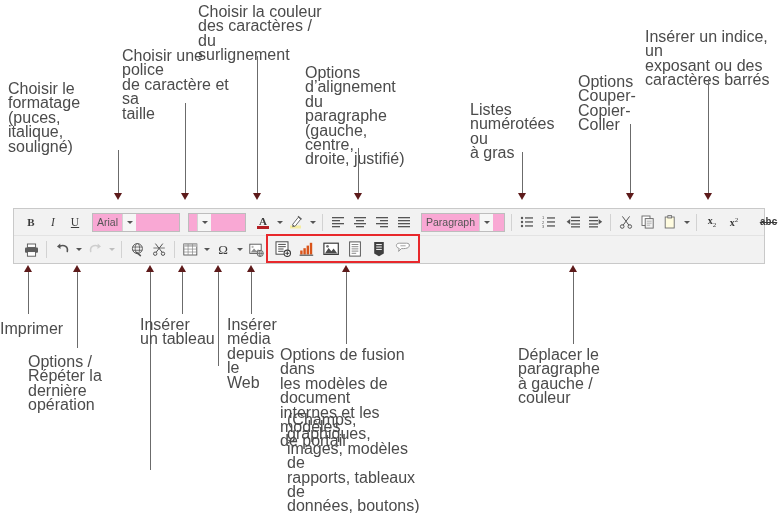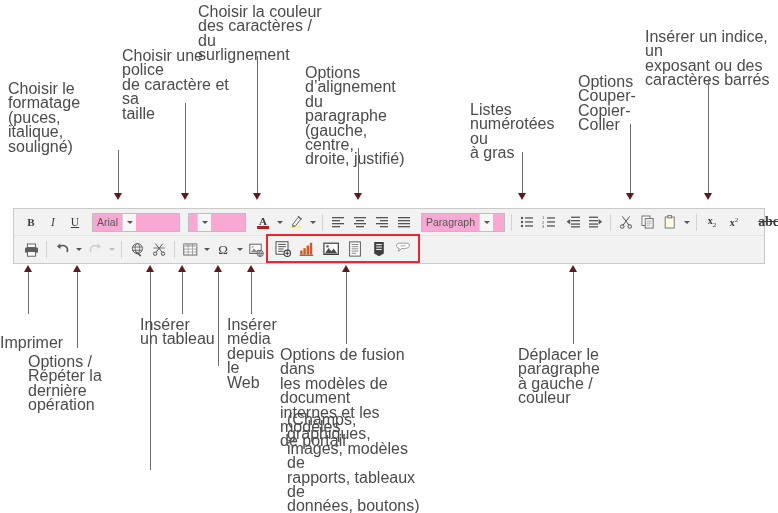--- a/index.html
+++ b/index.html
@@ -167,22 +167,22 @@
 
   
   .glyph-b { font-weight: bold; font-size: 11px; font-family: "Liberation Serif", serif; }
   .glyph-i { font-style: italic; font-size: 11.5px; font-family: "Liberation Serif", serif; }
   .glyph-u { text-decoration: underline; font-size: 11.5px; font-family: "Liberation Serif", serif; }
   .glyph-sub, .glyph-sup {
     font-size: 10px; font-weight: bold; font-family: Liberation Serif, serif;
   }
   .glyph-sub sub, .glyph-sup sup { font-size: 7px; font-weight: normal; }
   .glyph-strike {
-    font-size: 14px; font-weight: bold; text-decoration: line-through;
-    font-family: Liberation Serif, serif; letter-spacing: -0.2px; margin-left: 25px;
+    font-size: 10px; font-weight: bold; text-decoration: line-through;
+    font-family: Liberation Mono, monospace; letter-spacing: -0.2px; margin-left: 25px;
   }
   .glyph-omega { font-size: 13px; font-family: "Liberation Serif", serif; }
   .glyph-A {
     font-size: 11px; font-weight: bold; font-family: "Liberation Serif", serif;
     line-height: 10px; position: relative; top: -1px;
   }
   .underbar {
     position: absolute;
     left: 5px; right: 5px; bottom: 4px;
     height: 2.5px; background: #b41f24;
@@ -597,21 +597,21 @@
             <path d="M5.4 3.8 H10.6" stroke="#9a9a9a" stroke-width="0.9"></path>
           </svg>
         </div>
       </div>
 
     </div>
   </div>
 
   <div class="leader" style="left:28px; top:272px; height:42px;"></div>
   <div class="arrowhead up" style="left:24px; top:265px;"></div>
-  <div class="anno" style="left:0px; top:336px; width:108px;">Imprimer</div>
+  <div class="anno" style="left:0px; top:322px; width:108px;">Imprimer</div>
 
   <div class="leader" style="left:77px; top:272px; height:76px;"></div>
   <div class="arrowhead up" style="left:73px; top:265px;"></div>
   <div class="anno" style="left:28px; top:355px; width:100px;">Options /
 Répéter la
 dernière
 opération</div>
 
   <div class="leader" style="left:150px; top:272px; height:198px;"></div>
   <div class="arrowhead up" style="left:146px; top:265px;"></div>

